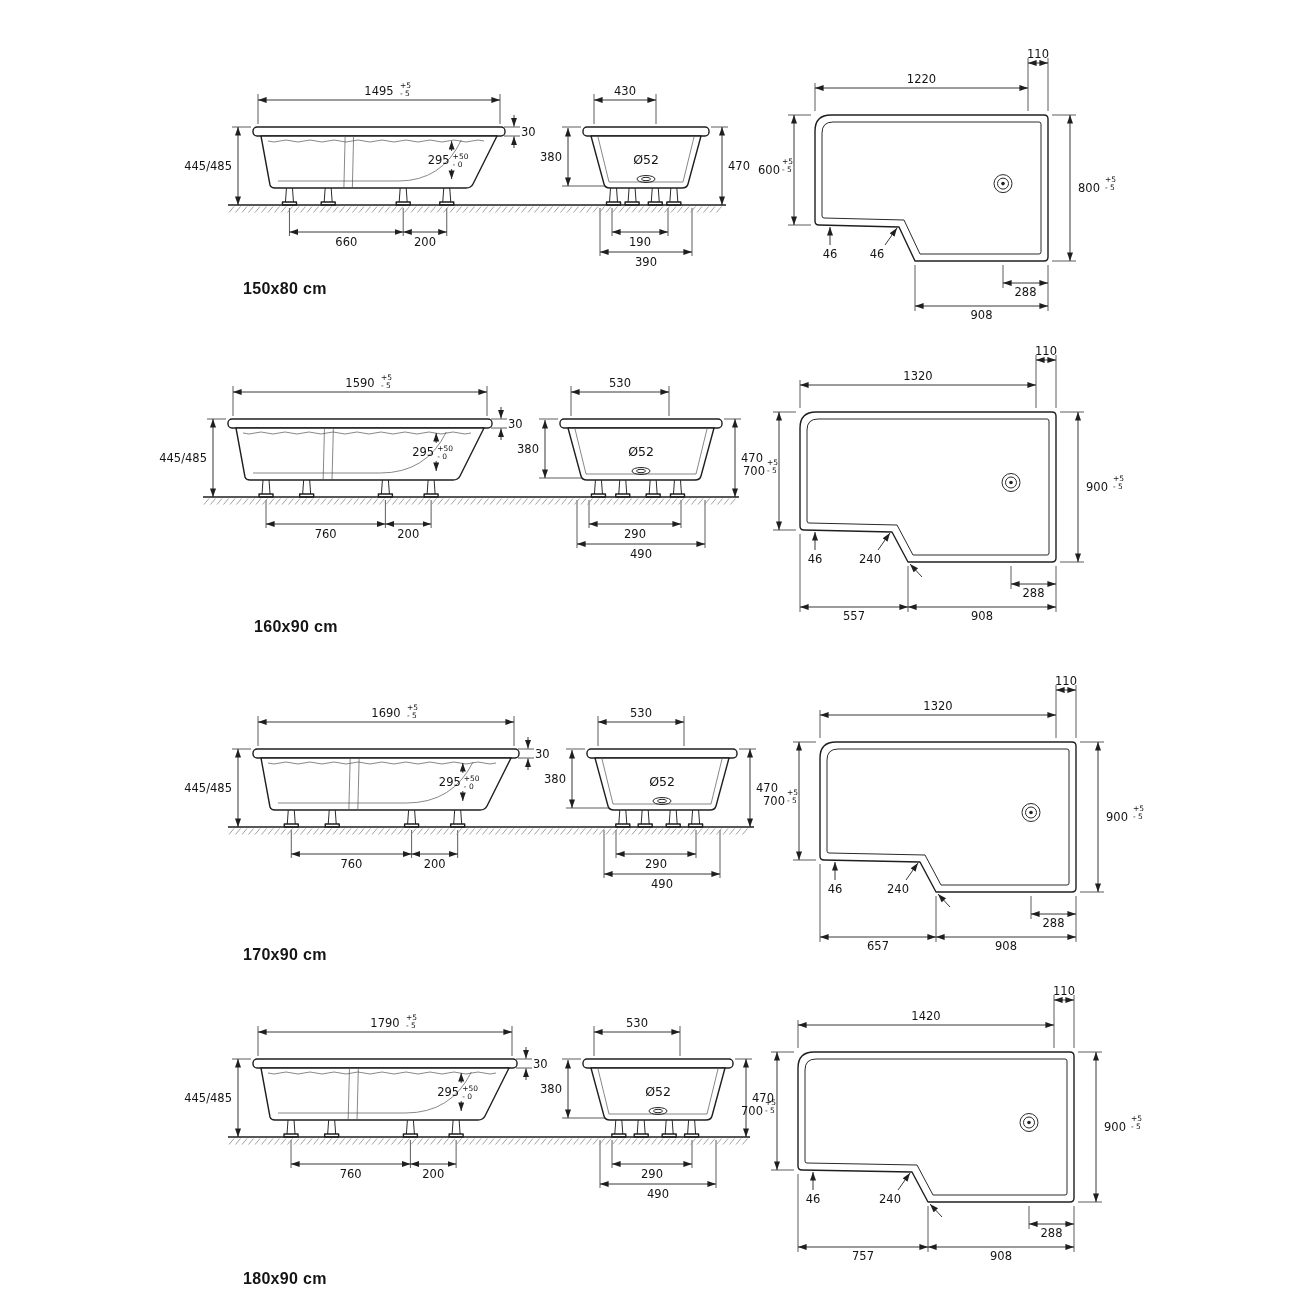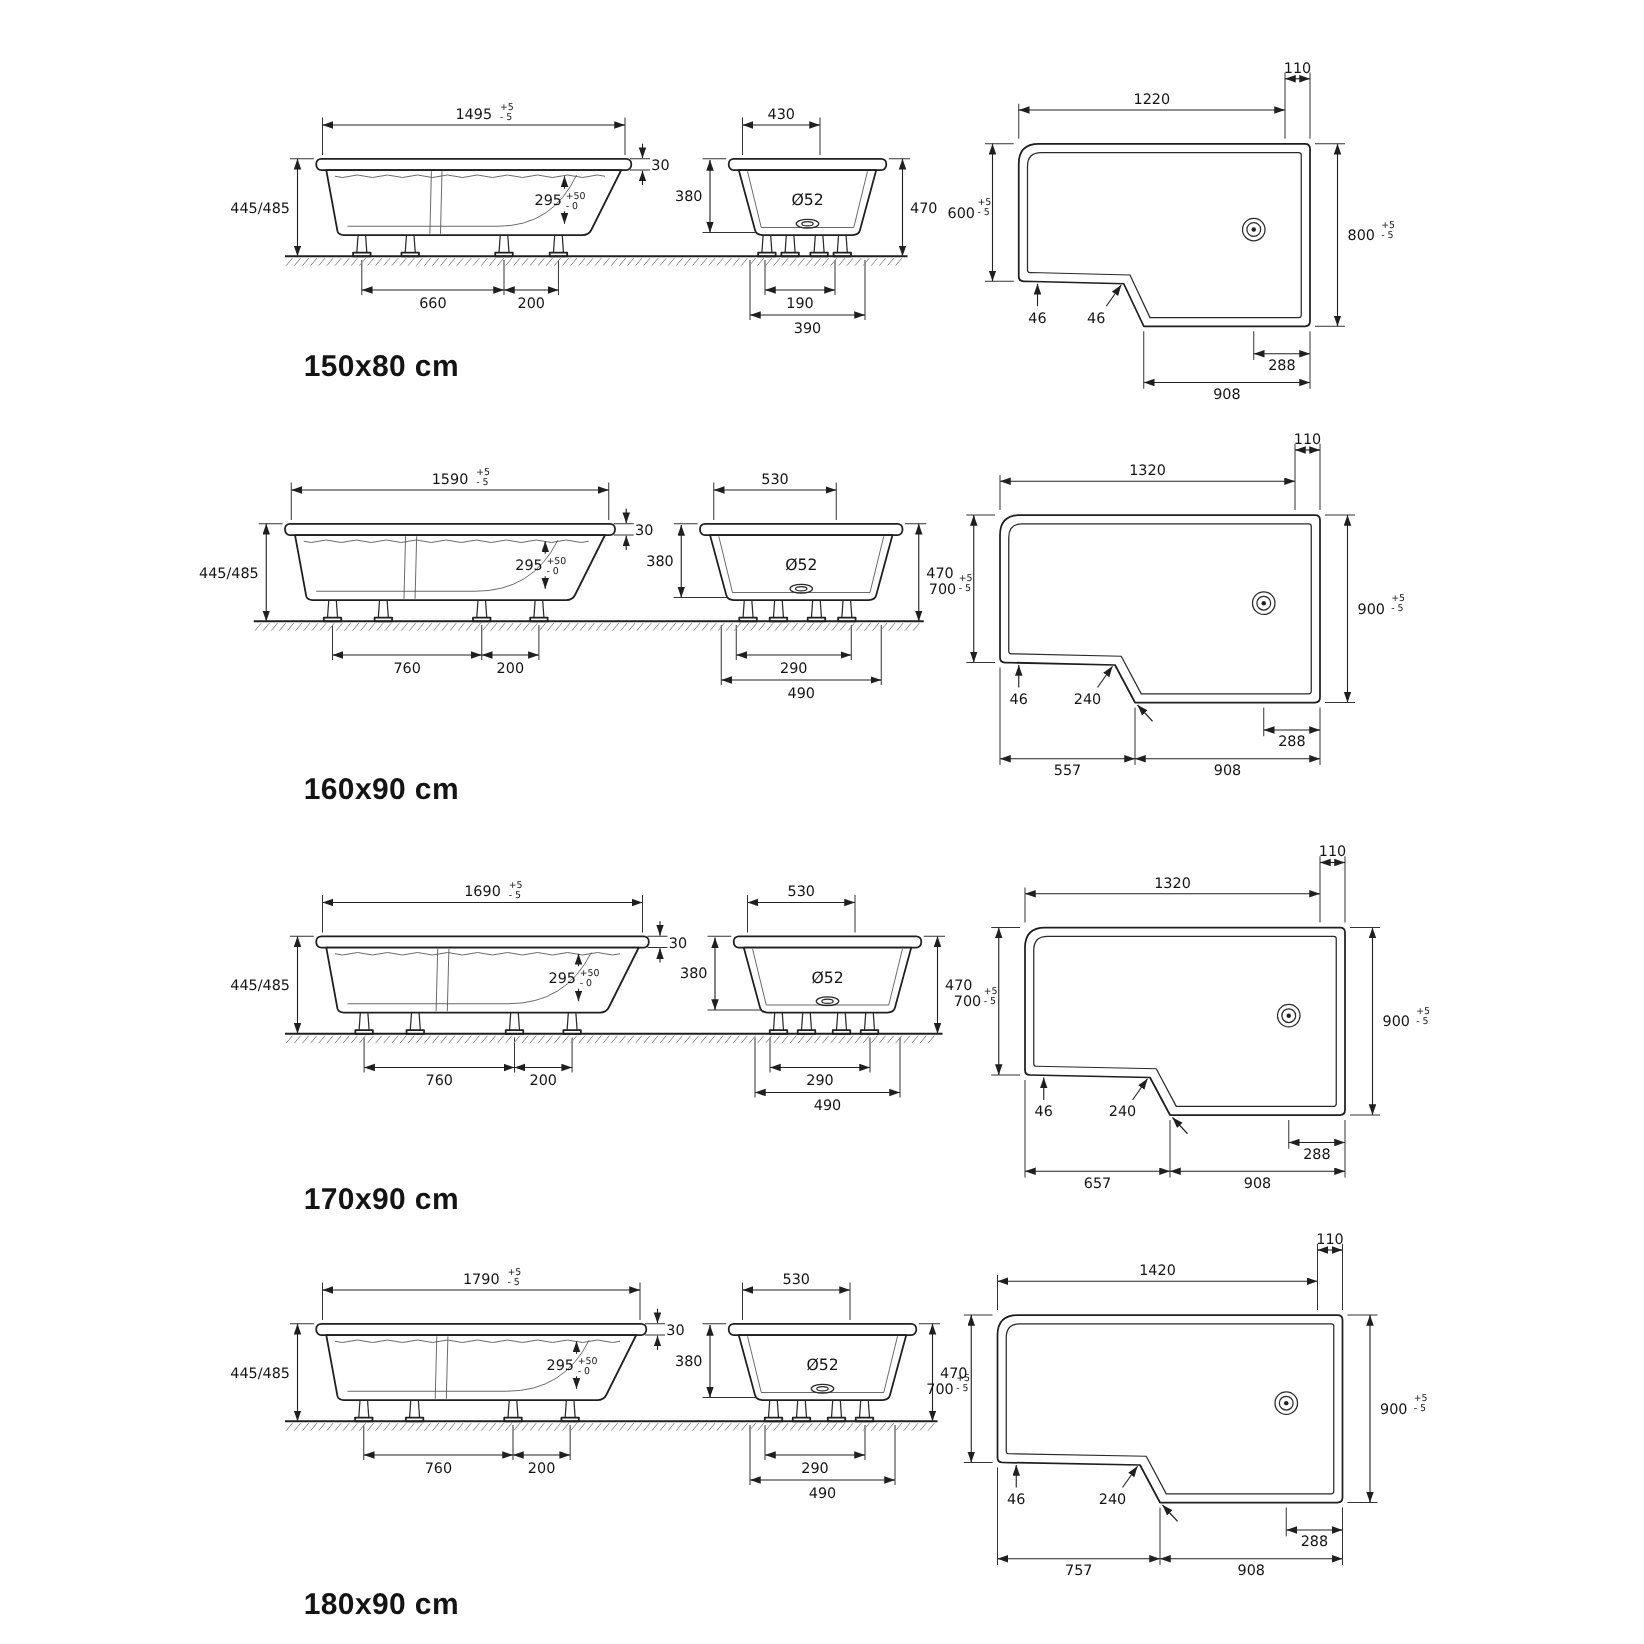--- a/index.html
+++ b/index.html
@@ -1,20 +1,20 @@
 <!DOCTYPE html>
 <html><head>
 <meta charset="utf-8">
 <style>
   *{margin:0;padding:0;box-sizing:border-box}
   html,body{background:#fff}
   body{width:1315px;height:1315px;font-family:"DejaVu Sans",sans-serif}
   #stage{position:relative;width:1315px;height:1315px;background:#fff;overflow:hidden}
   #diagram{position:absolute;left:0;top:0}
-  .row-label{position:absolute;font-weight:bold;font-size:24px;letter-spacing:.3px;color:#141414;font-family:"Liberation Sans","DejaVu Sans",sans-serif}
+  .row-label{position:absolute;font-weight:bold;font-size:16px;letter-spacing:.3px;color:#141414;font-family:"Liberation Sans","DejaVu Sans",sans-serif}
   .outline{fill:#fff;stroke:#1f1f1f;stroke-width:1.4;stroke-linejoin:round}
   .thin{fill:none;stroke:#2a2a2a;stroke-width:1}
   .light{fill:none;stroke:#555;stroke-width:.7}
   .ext{stroke:#333;stroke-width:.8}
   .dimline{stroke:#222;stroke-width:.9;fill:none}
   .ground{stroke:#1f1f1f;stroke-width:1.6}
   .hatch{stroke:#8a8a8a;stroke-width:.8}
   .fillDot{fill:#222}
   text.dim{font-size:11.5px;fill:#141414}
   text.tol{font-size:7.5px;fill:#141414}
@@ -833,16 +833,16 @@
         <line x1="928" y1="1206" x2="928" y2="1252" class="ext"></line>
         <line x1="928" y1="1247" x2="1074" y2="1247" class="dimline" marker-start="url(#ah)" marker-end="url(#ah)"></line>
         <text x="1001" y="1260" class="dim" text-anchor="middle">908</text>
         <line x1="798" y1="1174" x2="798" y2="1252" class="ext"></line>
         <line x1="798" y1="1247" x2="928" y2="1247" class="dimline" marker-start="url(#ah)" marker-end="url(#ah)"></line>
         <text x="863" y="1260" class="dim" text-anchor="middle">757</text>
       </g>
     </svg>
 
   <div class="row-label" style="left:243px;top:280px">150x80 cm</div>
-  <div class="row-label" style="left:243px;top:618px">160x90 cm</div>
+  <div class="row-label" style="left:254px;top:618px">160x90 cm</div>
   <div class="row-label" style="left:243px;top:946px">170x90 cm</div>
   <div class="row-label" style="left:243px;top:1270px">180x90 cm</div>
 </div>
 
 </body></html>

